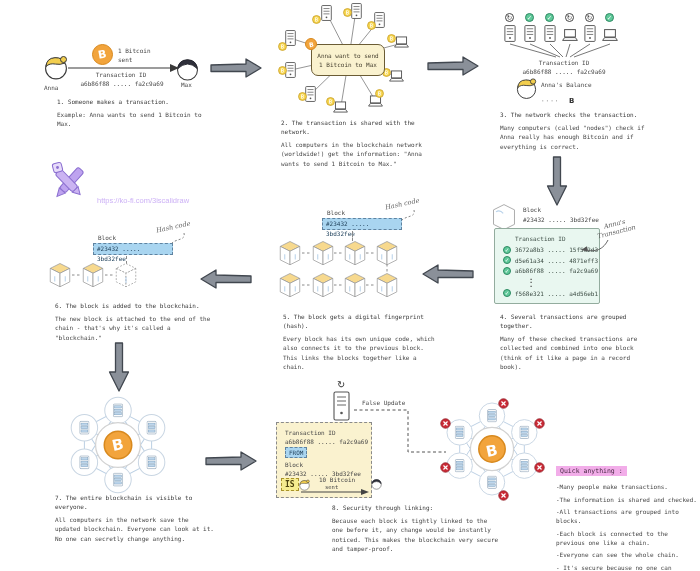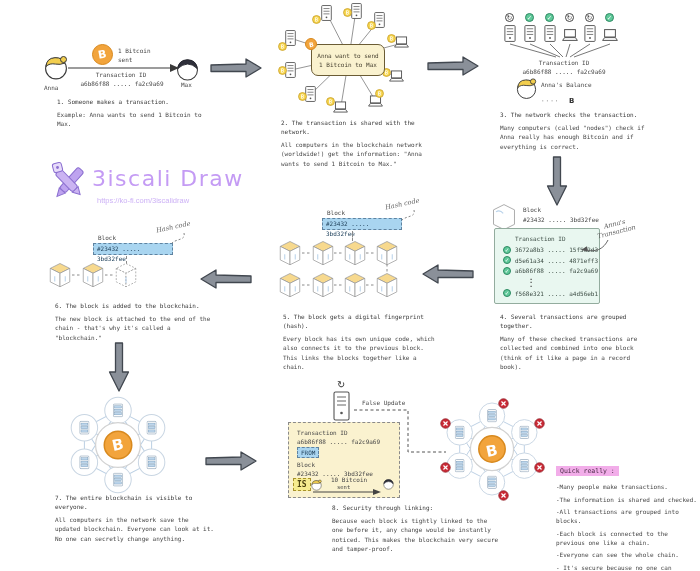--- a/index.html
+++ b/index.html
@@ -399,21 +399,20 @@
       <rect x="15" y="5" width="8" height="28" rx="2.5" fill="#BEA3EF" stroke="#8B6FD0" stroke-width="1"></rect>
       <polygon points="15,33 23,33 19,41" fill="#BEA3EF" stroke="#8B6FD0" stroke-width="1"></polygon>
     </g>
     <g transform="rotate(-44 19 23)">
       <rect x="15" y="7" width="8" height="25" rx="2.5" fill="#CBB4F2" stroke="#8B6FD0" stroke-width="1"></rect>
       <polygon points="15,32 23,32 19,39" fill="#CBB4F2" stroke="#8B6FD0" stroke-width="1"></polygon>
     </g>
     <rect x="3" y="3" width="9" height="9" rx="2" transform="rotate(-15 7.5 7.5)" fill="#E7DBFA" stroke="#8B6FD0" stroke-width="1"></rect>
     <circle cx="7.5" cy="7.5" r="1.4" fill="#8B6FD0"></circle>
   </svg>
-  <div class="abs wm-title" style="left:92px;top:166px">3iscali Draw</div>
   <div class="abs wm-url" style="left:97px;top:196px">https://ko-fi.com/3iscalidraw</div>
 
   <svg class="abs" style="left:62px;top:396px" width="112" height="98">
       <use href="#wheel"></use>
     </svg>
   <span class="btc-b" style="left:112px;top:436px">B</span>
   <div class="abs cap" style="left:55px;top:493px;width:162px">
     <div class="t-title">7. The entire blockchain is visible to everyone.</div>
     <div class="t">All computers in the network save the updated blockchain. Everyone can look at it. No one can secretly change anything.</div>
   </div>
@@ -427,21 +426,21 @@
     <rect x="1" y="1" width="15" height="28" rx="1.5" fill="#fff" stroke="#555" stroke-width="1.1"></rect>
     <line x1="4" y1="6" x2="13" y2="6" stroke="#555" stroke-width="0.9"></line>
     <line x1="4" y1="10" x2="13" y2="10" stroke="#555" stroke-width="0.9"></line>
     <line x1="4" y1="14" x2="13" y2="14" stroke="#555" stroke-width="0.9"></line>
     <circle cx="8.5" cy="22" r="1.3" fill="#555"></circle>
   </svg>
   <div class="abs t" style="left:362px;top:398px">False Update</div>
   <svg class="abs" style="left:350px;top:404px" width="140" height="56">
     <path d="M4,6 H58 V48 H96" fill="none" stroke="#555" stroke-width="1" stroke-dasharray="3,2.5"></path>
   </svg>
-  <div class="abs note8" style="left:288px;top:422px;width:112px;height:76px">
+  <div class="abs note8" style="left:276px;top:422px;width:96px;height:76px">
     <div class="abs t" style="left:8px;top:5px">Transaction ID</div>
     <div class="abs t" style="left:8px;top:14px">a6b86f88 ..... fa2c9a69</div>
     <div class="abs chip-from" style="left:8px;top:24px">FROM</div>
     <div class="abs t" style="left:8px;top:37px">Block</div>
     <div class="abs t" style="left:8px;top:46px">#23432 ..... 3bd32fee</div>
     <div class="abs chip-is" style="left:4px;top:55px">IS</div>
     <svg class="abs" style="left:22px;top:56px" width="11" height="12">
         <use href="#avatar-anna"></use>
       </svg>
     <div class="abs t" style="left:42px;top:52px">10 Bitcoin</div>
@@ -464,21 +463,21 @@
     <use href="#badge-x" x="60" y="2" width="11" height="11"></use>
     <use href="#badge-x" x="2" y="22" width="11" height="11"></use>
     <use href="#badge-x" x="96" y="22" width="11" height="11"></use>
     <use href="#badge-x" x="2" y="66" width="11" height="11"></use>
     <use href="#badge-x" x="96" y="66" width="11" height="11"></use>
     <use href="#badge-x" x="60" y="94" width="11" height="11"></use>
   </svg>
   <span class="btc-b" style="left:486px;top:442px">B</span>
 
   <div class="abs" style="left:556px;top:458px;width:142px">
-    <div class="sumtitle">Quick really :</div>
+    <div class="sumtitle">Quick anything :</div>
     <div style="margin-top:5px">
 
         <div class="sum-item">-Many people make transactions.</div>
 
         <div class="sum-item">-The information is shared and checked.</div>
 
         <div class="sum-item">-All transactions are grouped into blocks.</div>
 
         <div class="sum-item">-Each block is connected to the previous one like a chain.</div>
 

